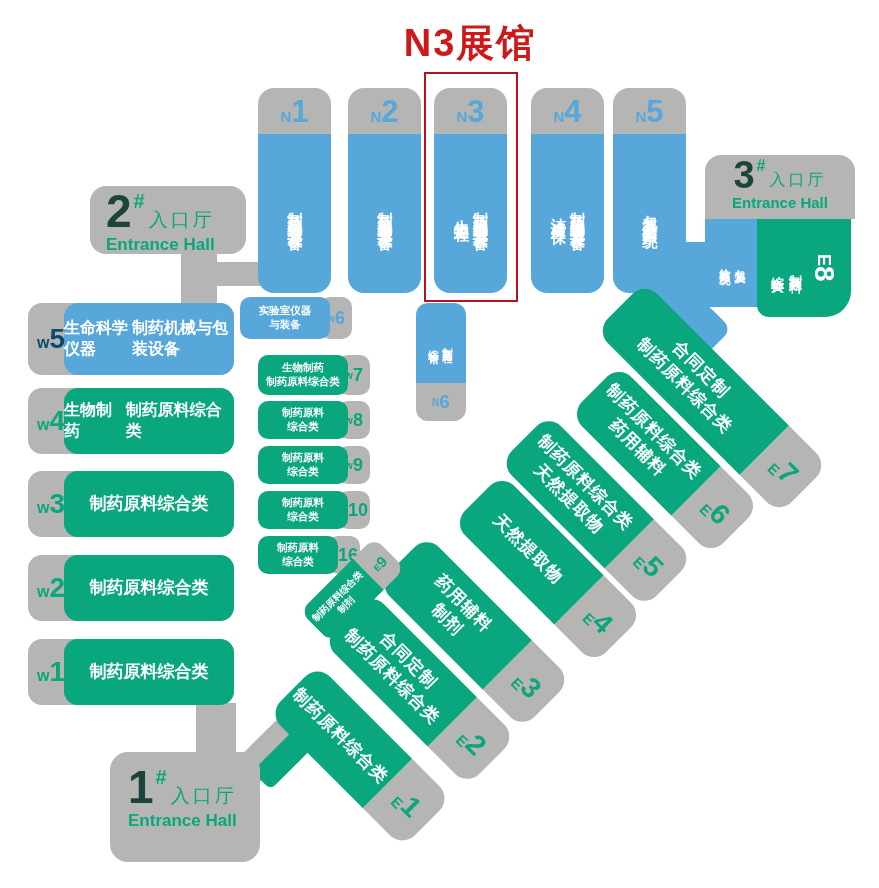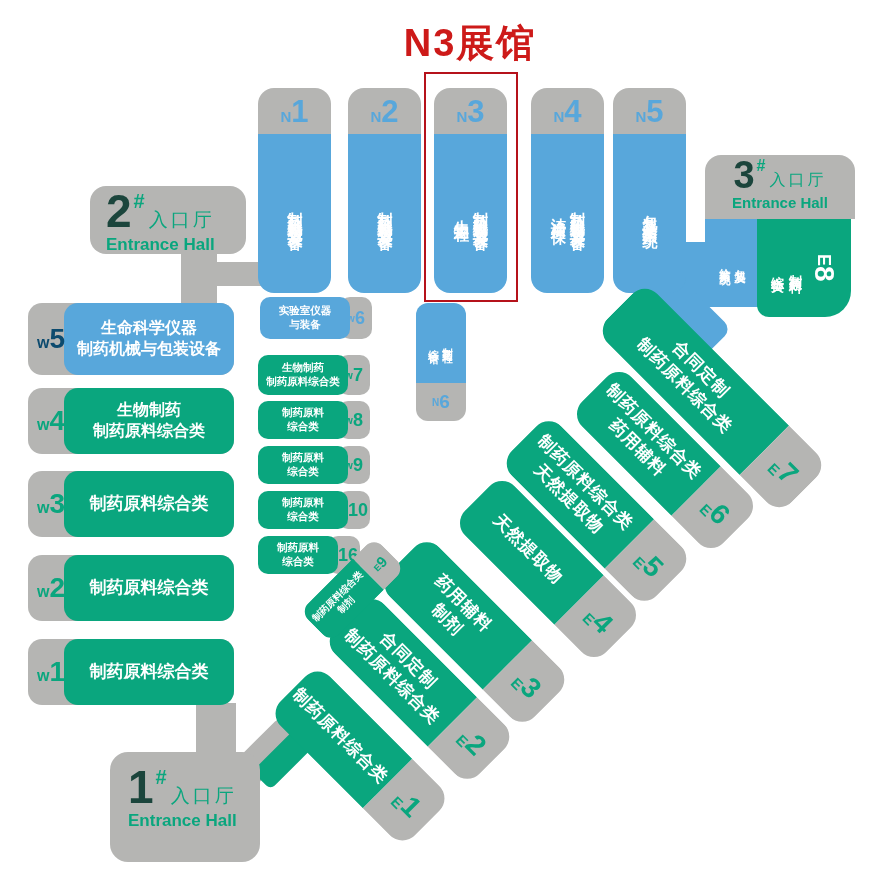--- a/index.html
+++ b/index.html
@@ -20,21 +20,21 @@
        color:#58a7db;font-weight:bold;}
   .nhd .lp{font-size:15px;align-self:center;margin-top:10px;}
   .nhd .ln{font-size:31px;align-self:center;line-height:1;}
   .nbd{flex:1;background:#58a7db;display:flex;align-items:center;justify-content:center;padding:8px 0;}
   .vtext{writing-mode:vertical-rl;text-align:center;color:#fff;font-weight:bold;}
   .vtext div{letter-spacing:3px;}
   .nbd .vtext{font-size:15px;}
   
   .wrow{position:absolute;left:28px;width:206px;background:#b5b5b3;border-radius:14px;z-index:1;}
   .wbody{position:absolute;left:36px;top:0;right:0;bottom:0;border-radius:14px;
-         display:flex;flex-direction:column;align-items:center;justify-content:center;
+         display:flex;align-items:center;justify-content:center;
          color:#fff;font-weight:bold;line-height:1.3;}
   .wlab{position:absolute;left:9px;top:50%;transform:translateY(-50%);font-weight:bold;z-index:2;}
   .wlab .lp{font-size:16px;} .wlab .ln{font-size:28px;}
   .wlab.white{color:#0c4a6e;} .wlab.green{color:#0aa67e;}
   .fs16{font-size:16px;} .fs17{font-size:17px;}
   
   .wmid{position:absolute;display:flex;align-items:stretch;z-index:1;}
   .wmid .mbody{flex:1;border-radius:10px;display:flex;flex-direction:column;align-items:center;
                justify-content:center;color:#fff;font-weight:bold;font-size:10.5px;line-height:1.3;z-index:2;}
   .wmid .mtab{width:32px;margin-left:-10px;background:#b5b5b3;border-radius:10px;
@@ -220,21 +220,21 @@
       </div>
   </div>
   <div class="wrow" style="top:639px;height:66px;">
     <div class="wlab green"><span class="lp">w</span><span class="ln">1</span></div>
     <div class="wbody greenbg fs17">
         <div>制药原料综合类</div>
         <div></div>
       </div>
   </div>
 
-  <div class="wmid" style="left:260px;top:297px;width:112px;height:42px;">
+  <div class="wmid" style="left:240px;top:297px;width:112px;height:42px;">
     <div class="mbody bluebg">
         <div>实验室仪器</div>
         <div>与装备</div>
       </div>
     <div class="mtab tblue">
         <span class="lp">w</span>
         <span class="ln">6</span>
       </div>
   </div>
   <div class="wmid" style="left:258px;top:355px;width:112px;height:40px;">

